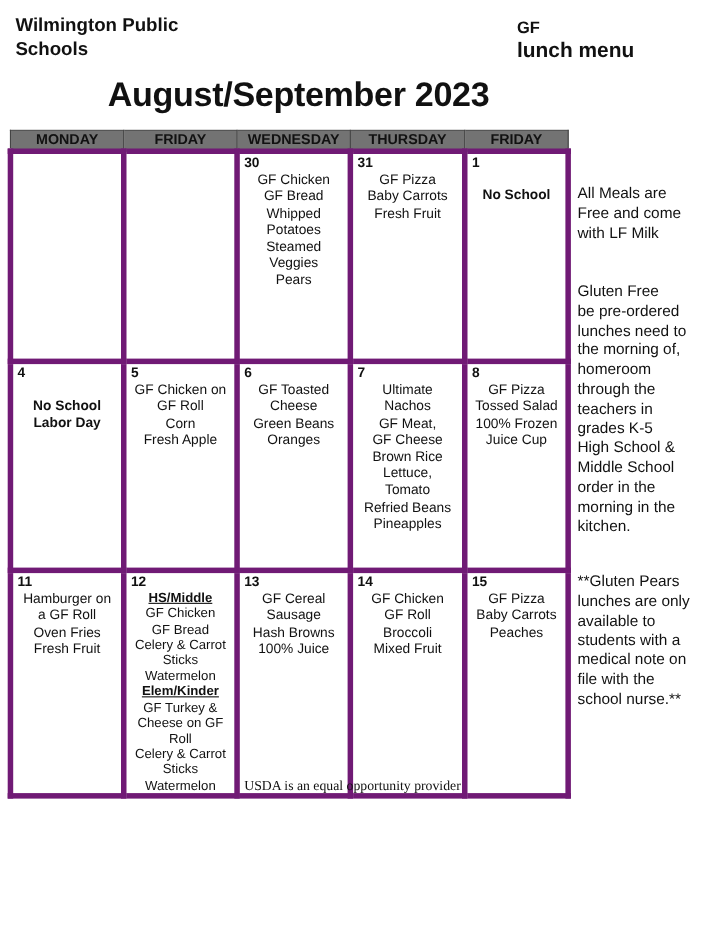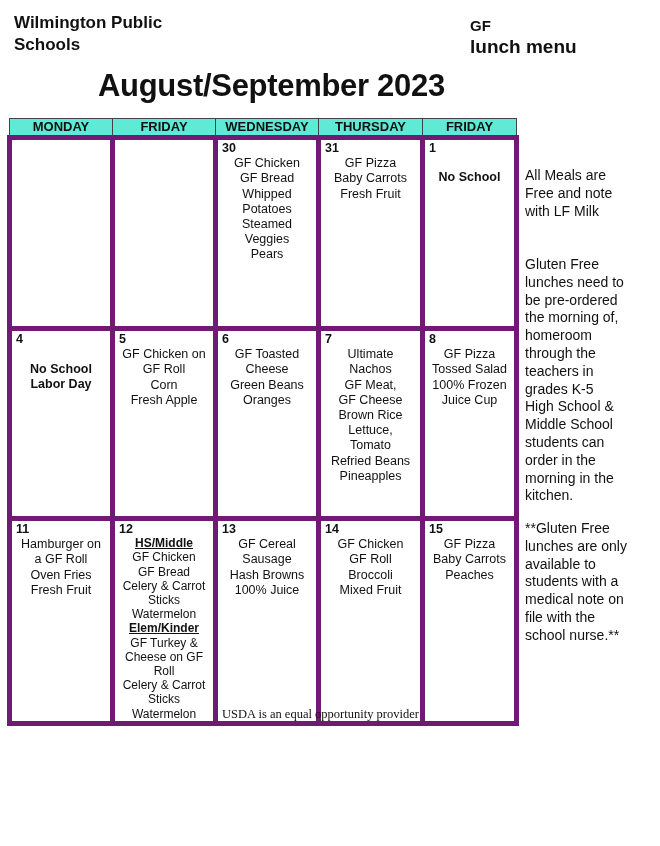--- a/index.html
+++ b/index.html
@@ -10,21 +10,21 @@
   .school { position: absolute; left: 14px; top: 12px; font-size: 17px; font-weight: bold; line-height: 22px; }
   .gf-head { position: absolute; left: 470px; top: 16px; width: 140px; text-align: left; font-weight: bold; }
   .gf-head .l1 { font-size: 15px; line-height: 19px; display: block; }
   .gf-head .l2 { font-size: 19px; line-height: 24px; display: block; }
   .title { position: absolute; left: 98px; top: 68px; font-size: 31px; font-weight: bold; letter-spacing: -0.3px; }
   table.cal {
     position: absolute; left: 7px; top: 118px; width: 507px; border-collapse: collapse; table-layout: fixed;
   }
   table.cal th {
     height: 16px; padding: 0; font-size: 13px; font-weight: bold; text-align: center;
-    background: #5eead4; border: 1px solid #444; line-height: 16px; margin-top: 36px;
+    background: #737373; border: 1px solid #444; line-height: 16px; margin-top: 36px;
   }
   table.cal td {
     border: 5px solid #701a75; vertical-align: top; padding: 1px 2px 0 2px; font-size: 12.5px; line-height: 15.2px;
   }
   .r1 td { height: 185px; }
   .r2 td { height: 184px; }
   .r3 td { height: 195px; }
   .daynum { font-weight: bold; display: block; text-align: left; padding-left: 2px; }
   .items { text-align: center; }
   .items div { white-space: nowrap; }
@@ -207,42 +207,41 @@
         </div>
       </td>
     </tr>
   </tbody>
 </table>
 
 <div class="footer">USDA is an equal opportunity provider</div>
 
 <div class="side" style="top:167px">
   <div>All Meals are</div>
-  <div>Free and note</div>
+  <div>Free and come</div>
   <div>with LF Milk</div>
 </div>
 
 <div class="side" style="top:256px">
   <div>Gluten Free</div>
+  <div>be pre-ordered</div>
   <div>lunches need to</div>
-  <div>be pre-ordered</div>
   <div>the morning of,</div>
   <div>homeroom</div>
   <div>through the</div>
   <div>teachers in</div>
   <div>grades K-5</div>
   <div>High School &amp;</div>
   <div>Middle School</div>
-  <div>students can</div>
   <div>order in the</div>
   <div>morning in the</div>
   <div>kitchen.</div>
 </div>
 
 <div class="side" style="top:520px">
-  <div>**Gluten Free</div>
+  <div>**Gluten Pears</div>
   <div>lunches are only</div>
   <div>available to</div>
   <div>students with a</div>
   <div>medical note on</div>
   <div>file with the</div>
   <div>school nurse.**</div>
 </div>
 
 </body></html>

